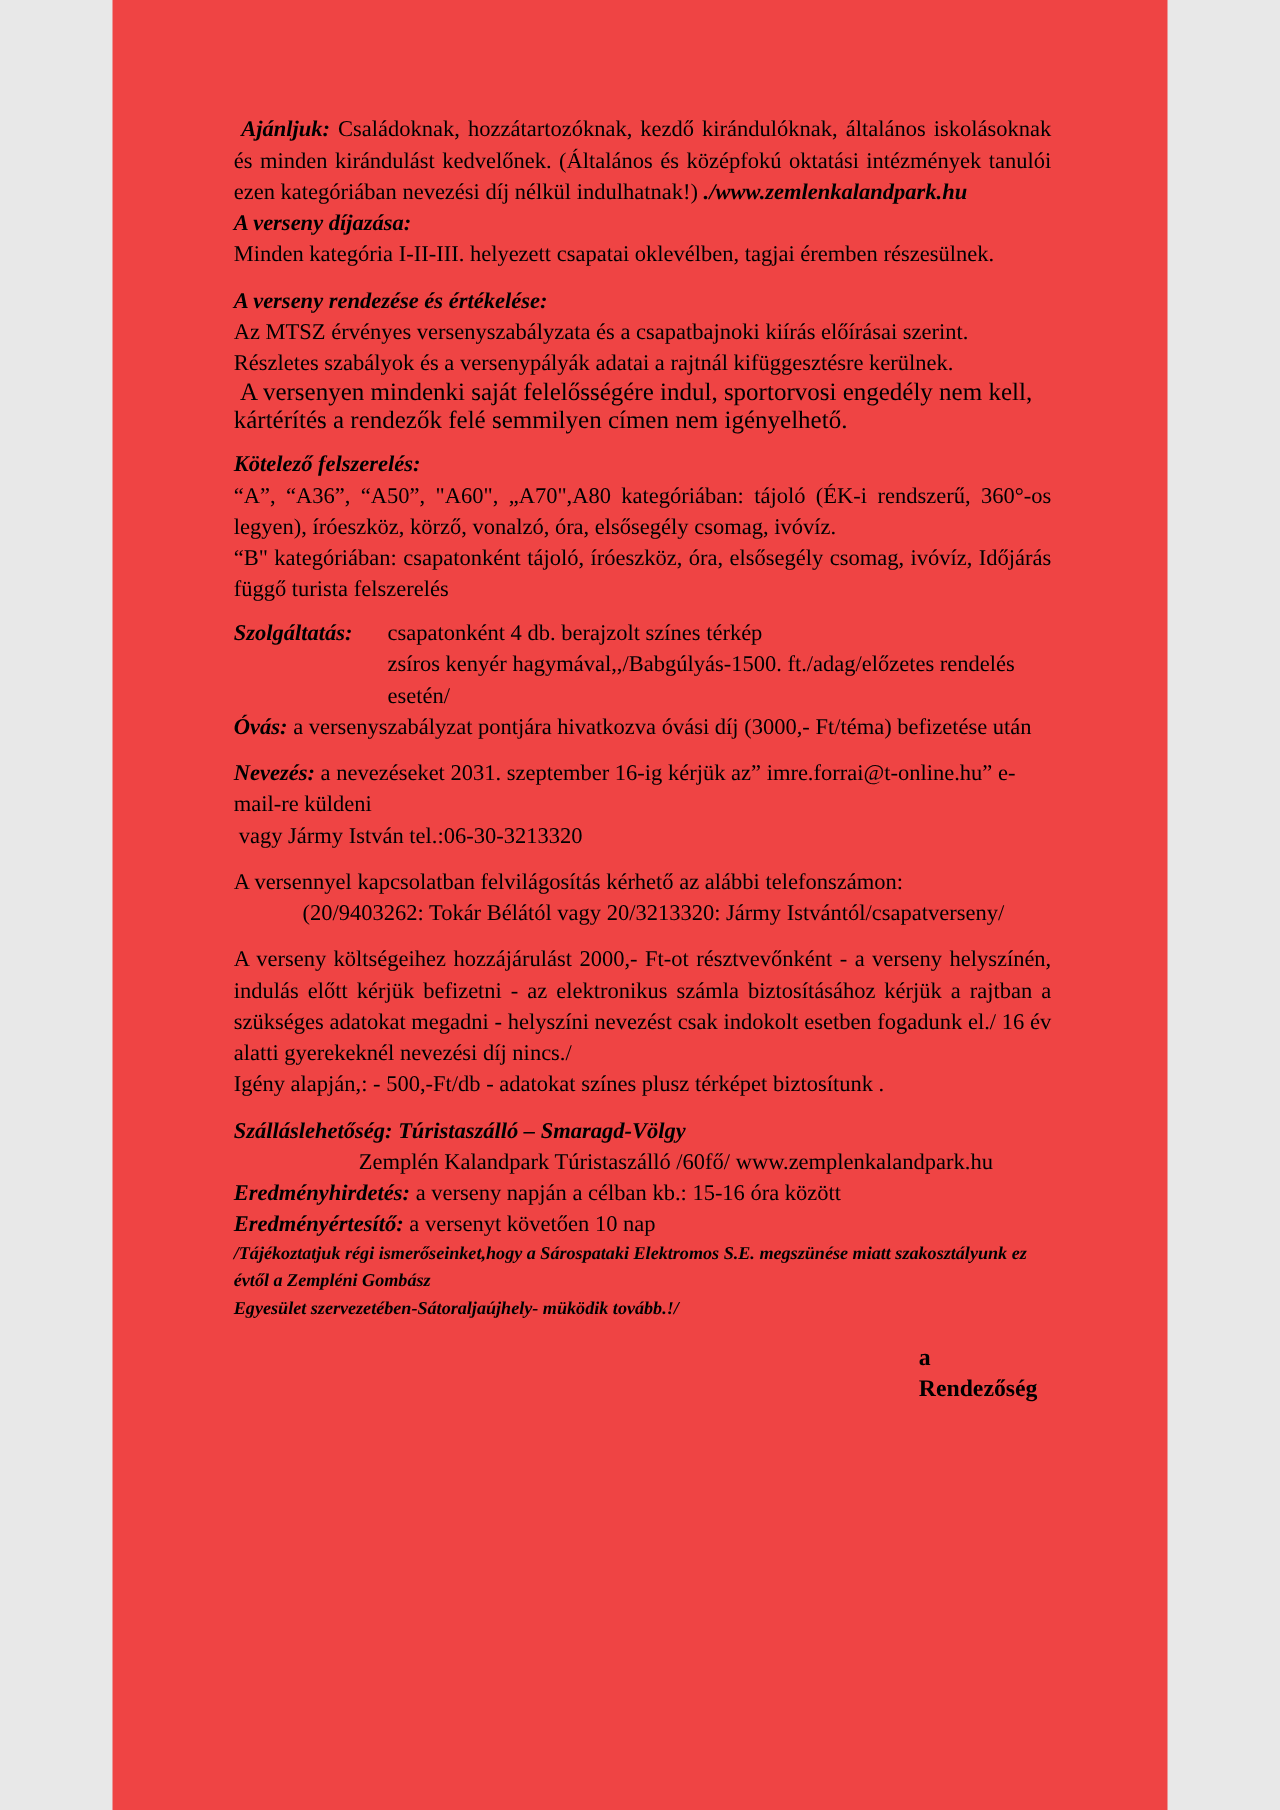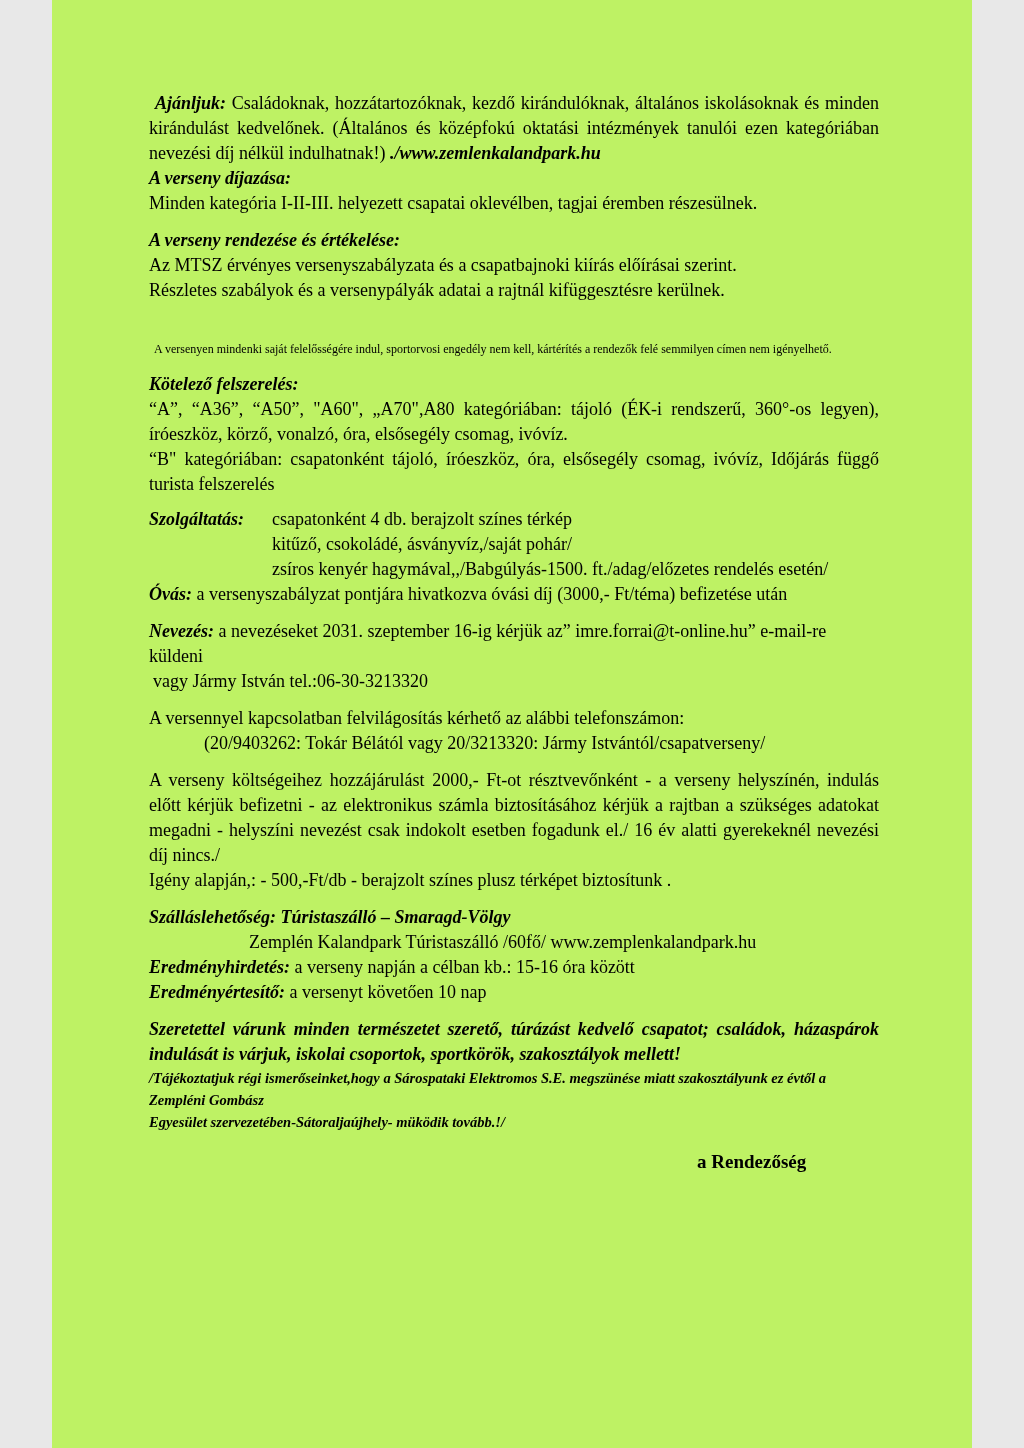--- a/index.html
+++ b/index.html
@@ -2,47 +2,46 @@
 <html><head>
 <meta charset="utf-8">
 <style>
   html, body {
     margin: 0;
     padding: 0;
     background: #e8e8e8;
   }
   .page {
     position: relative;
-    width: 920px;
+    width: 844px;
     height: 1448px;
     margin: 0 auto;
-    background: #bef264;
+    background: #ef4444;
     color: #000000;
     font-family: "Liberation Serif", "DejaVu Serif", serif;
     font-size: 18px;
     line-height: 25px;
     overflow: hidden;
   }
   .content {
     position: absolute;
     top: 91px;
     left: 97px;
     right: 93px;
   }
   p, .block { margin: 0; padding: 0; }
   .justify { text-align: justify; }
   .bi { font-weight: bold; font-style: italic; }
   .gap-s  { margin-top: 10px; }
   .gap-m  { margin-top: 12px; }
   .gap-l  { margin-top: 12px; }
   .small-note {
-    font-size: 12px;
+    font-size: 20px;
     line-height: 22px;
     text-indent: 5px;
-    margin-top: 35px;
   }
   .intro-para { text-indent: 6px; }
   .svc-row { display: flex; }
   .svc-label { width: 123px; flex: 0 0 123px; }
   .svc-items { flex: 1; }
   .indent-55 { padding-left: 55px; }
   .indent-100 { padding-left: 100px; }
   .indent-4 { padding-left: 4px; }
   .closing-para {
     font-weight: bold;
@@ -79,40 +78,38 @@
     <p class="small-note">A versenyen mindenki saját felelősségére indul, sportorvosi engedély nem kell, kártérítés a rendezők felé semmilyen címen nem igényelhető.</p>
 
     <p class="bi gap-m">Kötelező felszerelés:</p>
     <p class="justify">“A”, “A36”, “A50”, "A60", „A70",A80 kategóriában: tájoló (ÉK-i rendszerű, 360°-os legyen), íróeszköz, körző, vonalzó, óra, elsősegély csomag, ivóvíz.</p>
     <p class="justify">“B" kategóriában: csapatonként tájoló, íróeszköz, óra, elsősegély csomag, ivóvíz, Időjárás függő turista felszerelés</p>
 
     <div class="svc-row gap-s block">
       <div class="svc-label bi">Szolgáltatás:</div>
       <div class="svc-items">
         <p>csapatonként 4 db. berajzolt színes térkép</p>
-        <p>kitűző, csokoládé, ásványvíz,/saját pohár/</p>
         <p>zsíros kenyér hagymával,,/Babgúlyás-1500. ft./adag/előzetes rendelés esetén/</p>
       </div>
     </div>
     <p><span class="bi">Óvás: </span><span>a versenyszabályzat pontjára hivatkozva óvási díj (3000,- Ft/téma) befizetése után</span></p>
 
     <p class="gap-m"><span class="bi">Nevezés: </span><span>a nevezéseket 2031. szeptember 16-ig kérjük az” imre.forrai@t-online.hu” e-mail-re küldeni</span></p>
     <p class="indent-4">vagy Jármy István tel.:06-30-3213320</p>
 
     <p class="gap-m">A versennyel kapcsolatban felvilágosítás kérhető az alábbi telefonszámon:</p>
     <p class="indent-55">(20/9403262: Tokár Bélától vagy 20/3213320: Jármy Istvántól/csapatverseny/</p>
 
     <p class="justify gap-l">A verseny költségeihez hozzájárulást 2000,- Ft-ot résztvevőnként - a verseny helyszínén, indulás előtt kérjük befizetni - az elektronikus számla biztosításához kérjük a rajtban a szükséges adatokat megadni -  helyszíni nevezést csak indokolt esetben fogadunk el./ 16 év alatti gyerekeknél nevezési díj nincs./</p>
-    <p>Igény alapján,: - 500,-Ft/db - berajzolt színes plusz térképet biztosítunk .</p>
+    <p>Igény alapján,: - 500,-Ft/db - adatokat színes plusz térképet biztosítunk .</p>
 
     <p class="bi gap-l">Szálláslehetőség: Túristaszálló – Smaragd-Völgy</p>
     <p class="indent-100">Zemplén Kalandpark Túristaszálló /60fő/ www.zemplenkalandpark.hu</p>
     <p><span class="bi">Eredményhirdetés: </span><span>a verseny napján a célban kb.: 15-16 óra között</span></p>
     <p><span class="bi">Eredményértesítő: </span><span>a versenyt követően 10 nap</span></p>
 
-    <p class="closing-para gap-l">Szeretettel várunk minden természetet szerető, túrázást kedvelő csapatot; családok, házaspárok indulását is várjuk, iskolai csoportok, sportkörök, szakosztályok mellett!</p>
     <p class="closing-note">/Tájékoztatjuk régi ismerőseinket,hogy a Sárospataki Elektromos S.E. megszünése miatt szakosztályunk ez évtől a Zempléni Gombász</p>
     <p class="closing-note">Egyesület szervezetében-Sátoraljaújhely- müködik tovább.!/</p>
 
     <p class="signature">a Rendezőség</p>
 
   </div>
 </div>
 
 </body></html>

